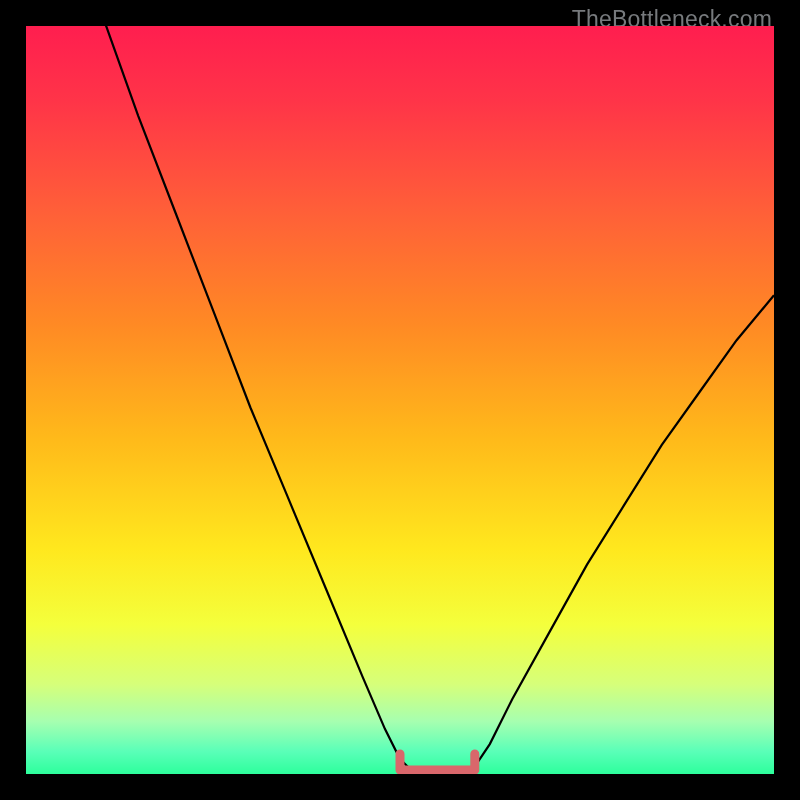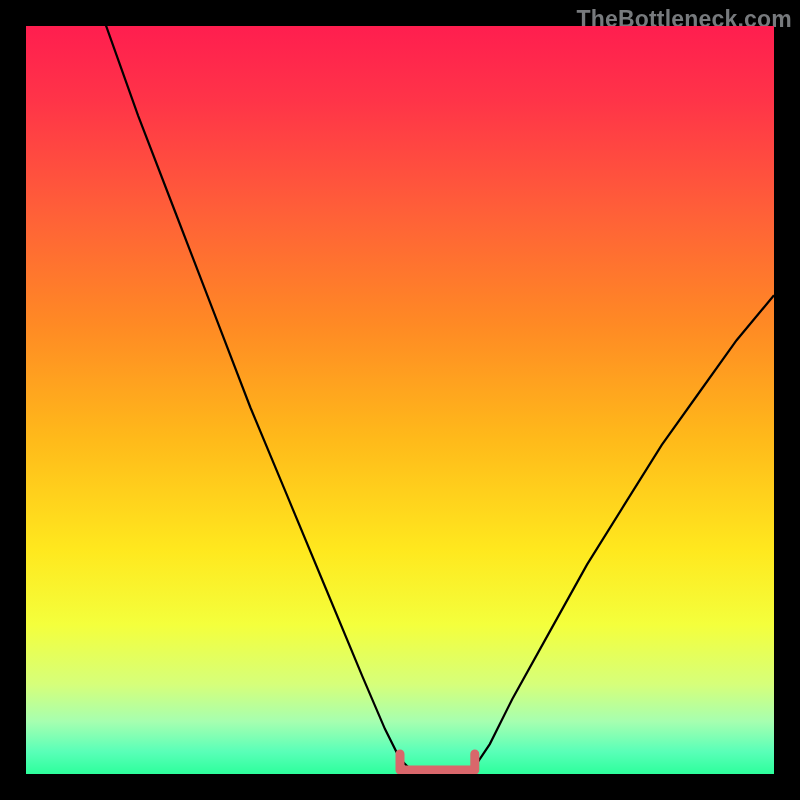--- a/index.html
+++ b/index.html
@@ -29,24 +29,24 @@
     width: 100%; height: 100%;
   }
   .curve-layer {
     position: absolute;
     left: 0; top: 0;
     width: 100%; height: 100%;
   }
   .watermark {
     position: absolute;
     top: 6px;
-    right: 8px;
+    right: 28px;
     font-family: Arial, Helvetica, sans-serif;
     font-size: 23px;
-    font-weight: 700;
+    font-weight: 400;
     color: #777a7d;
     letter-spacing: 0.2px;
   }
 </style>
 </head>
 <body>
 
 <div class="frame">
   <div class="watermark">TheBottleneck.com</div>
 

